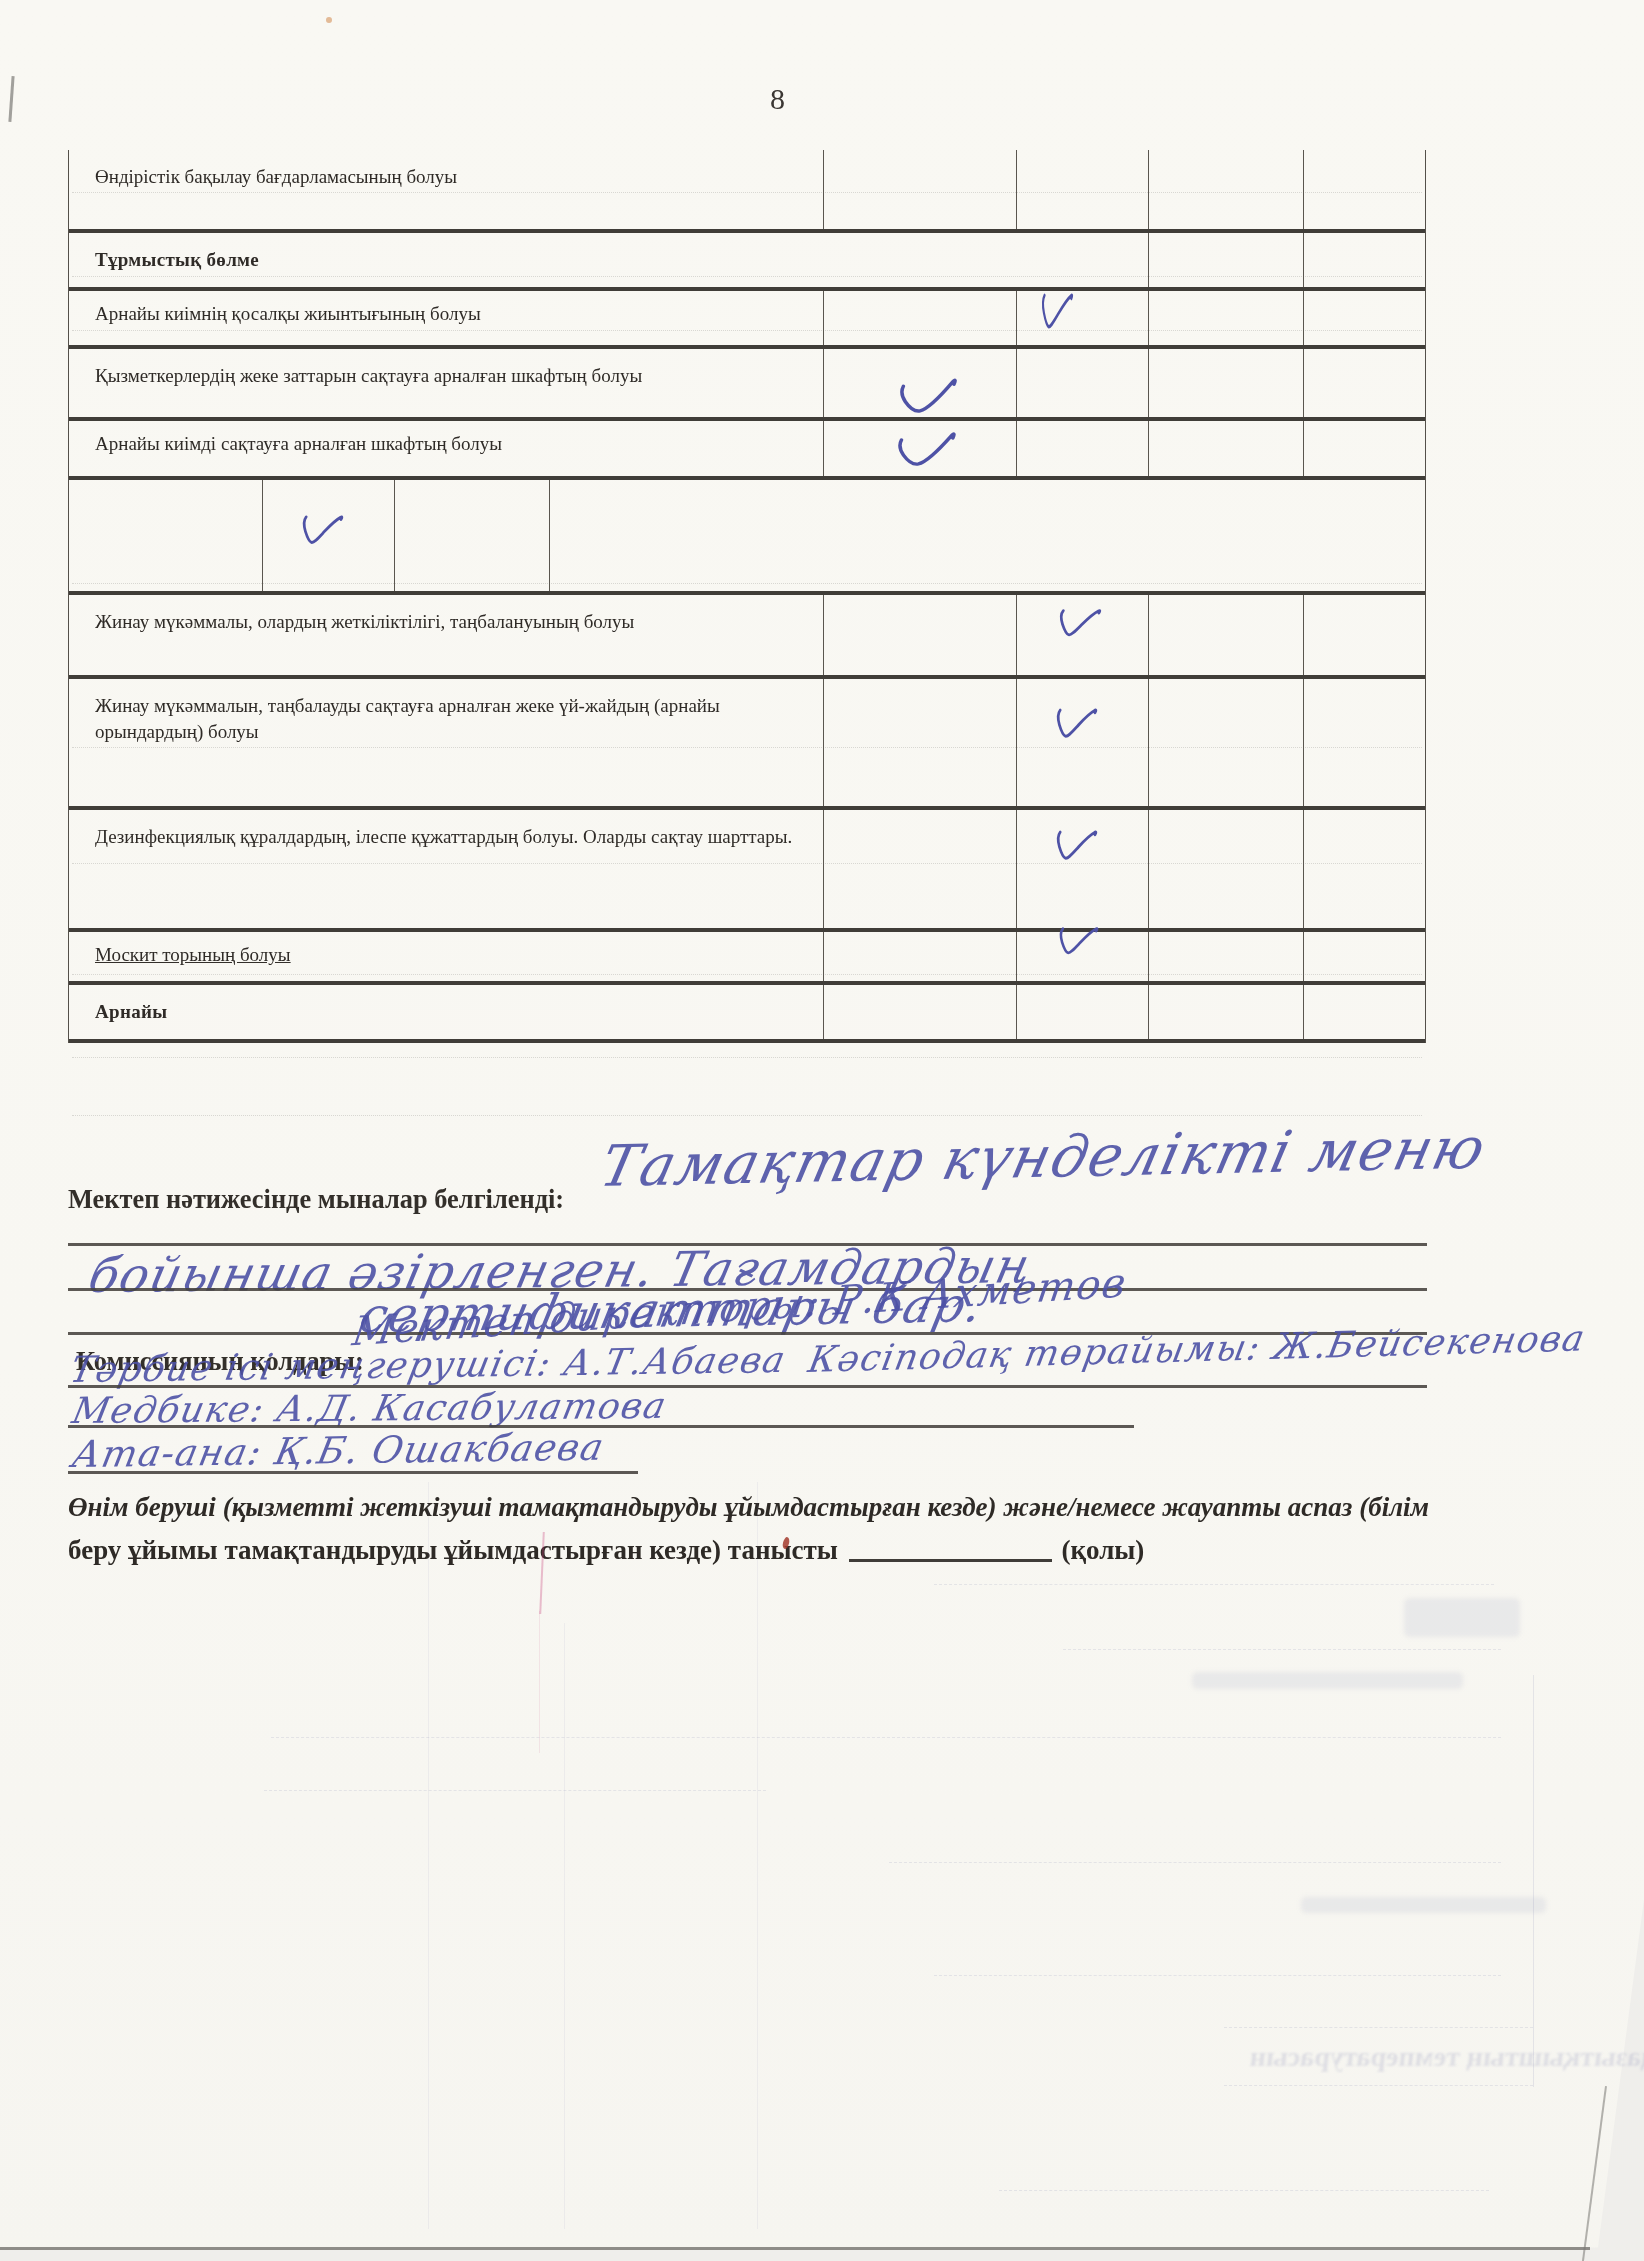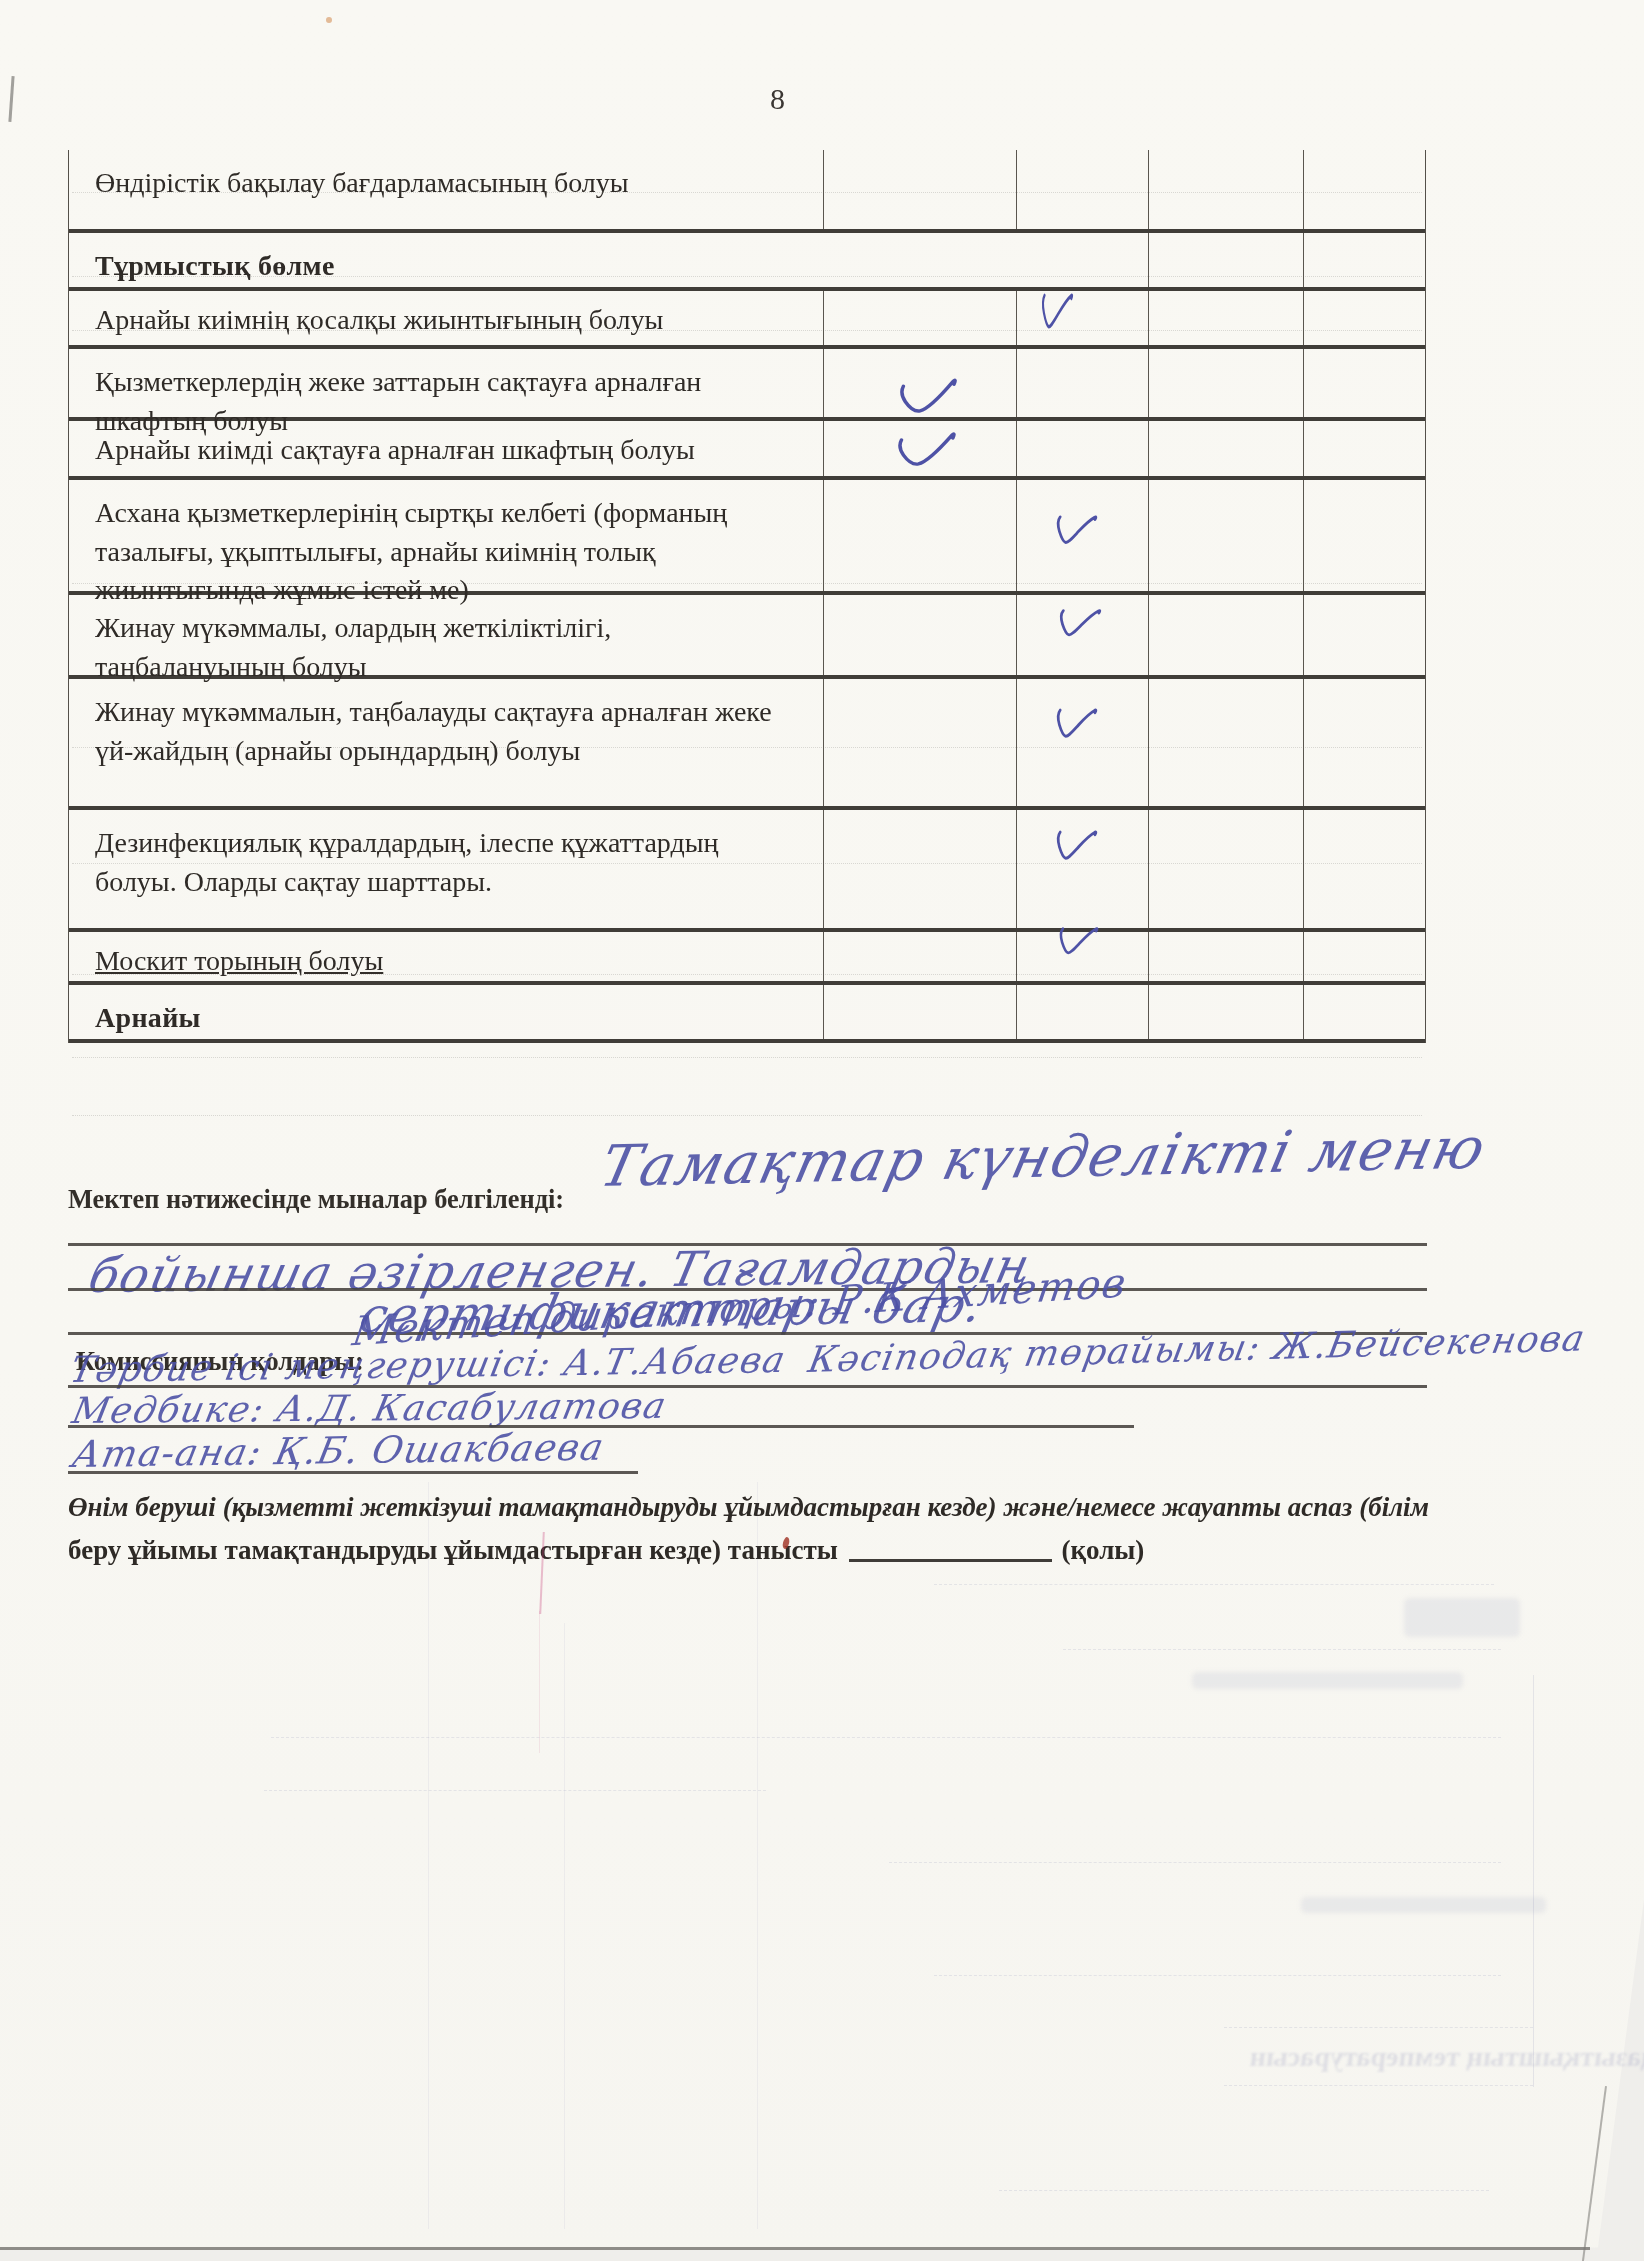--- a/index.html
+++ b/index.html
@@ -14,21 +14,21 @@
   .tbl{position:absolute;left:68px;top:150px;width:1356px;
        border-left:1.9px solid #54504a;border-right:1.9px solid #54504a;}
   .trow{display:flex;box-sizing:border-box;border-bottom:4.5px solid #403d38;}
   .cell{box-sizing:border-box;position:relative;}
   .cell + .cell{border-left:1.9px solid #5a564f;}
   .c0{width:754px;}.c1{width:193px;}.c2{width:132px;}.c3{width:155px;}.c4{width:122px;}
   .ch0{width:1079px;}
   .r0{height:83px;}.r1{height:58px;}.r2{height:58px;}.r3{height:72px;}.r4{height:59px;}
   .r5{height:57px;}.r6{height:115px;}.r7{height:84px;}.r8{height:131px;}.r9{height:122px;}
   .r10{height:53px;text-decoration:underline;}.r11{height:58px;}
-  .lbl{display:block;padding:14px 22px 7.7px 26px;font-size:28px;line-height:1.38;color:#2f2b27;}
+  .lbl{display:block;padding:14px 22px 7.7px 26px;font-size:19px;line-height:1.38;color:#2f2b27;}
   .r2 .lbl,.r4 .lbl,.r5 .lbl,.r10 .lbl{padding-top:10.3px;}
   .section .lbl,.total .lbl{font-weight:bold;letter-spacing:0.3px;}
 
   
   .check{position:absolute;}
   .check path{fill:none;stroke:#4e52a6;stroke-linecap:round;stroke-linejoin:round;}
   .r2 .check{left:22px;top:-2.6px;width:37px;height:48px;}
   .r3 .check{left:74px;top:23px;width:67px;height:44px;}
   .r4 .check{left:72px;top:5.2px;width:68px;height:43px;}
   .r6 .check{left:36px;top:31px;width:48px;height:39px;}
@@ -147,23 +147,20 @@
         <div class="cell c1">
             <svg class="check" viewBox="0 0 50 34" preserveAspectRatio="none">
     <path d="M4 11 C2.2 14.5 2.6 18.5 5.5 23 C8.5 27.5 12.5 30.8 16.5 30 C22.5 28.5 31 19.5 40.5 8 C42.8 5.2 43.3 6.2 41.8 9.5" stroke-width="2.6"></path>
   </svg>
           </div>
           <div class="cell c2"></div>
         <div class="cell c3"></div>
           <div class="cell c4"></div>
       </div>
       <div class="trow r6">
-        <div class="cell c0">
-            <span class="lbl">Асхана қызметкерлерінің сыртқы келбеті (форманың тазалығы, ұқыптылығы, арнайы киімнің толық жиынтығында жұмыс істей ме)</span>
-          </div>
         <div class="cell c1"></div>
           <div class="cell c2">
             <svg class="check" viewBox="0 0 60 46" preserveAspectRatio="none">
     <path d="M9 7 C6.5 10 5.5 16 8 24 C10 30 12.5 36 15.5 37 C18.5 38 24 32 32 24 C40 16 47 10 52 7.5 C54 6 54.2 7.5 52.5 10" stroke-width="3.4"></path>
   </svg>
           </div>
         <div class="cell c3"></div>
           <div class="cell c4"></div>
       </div>
       <div class="trow r7">

